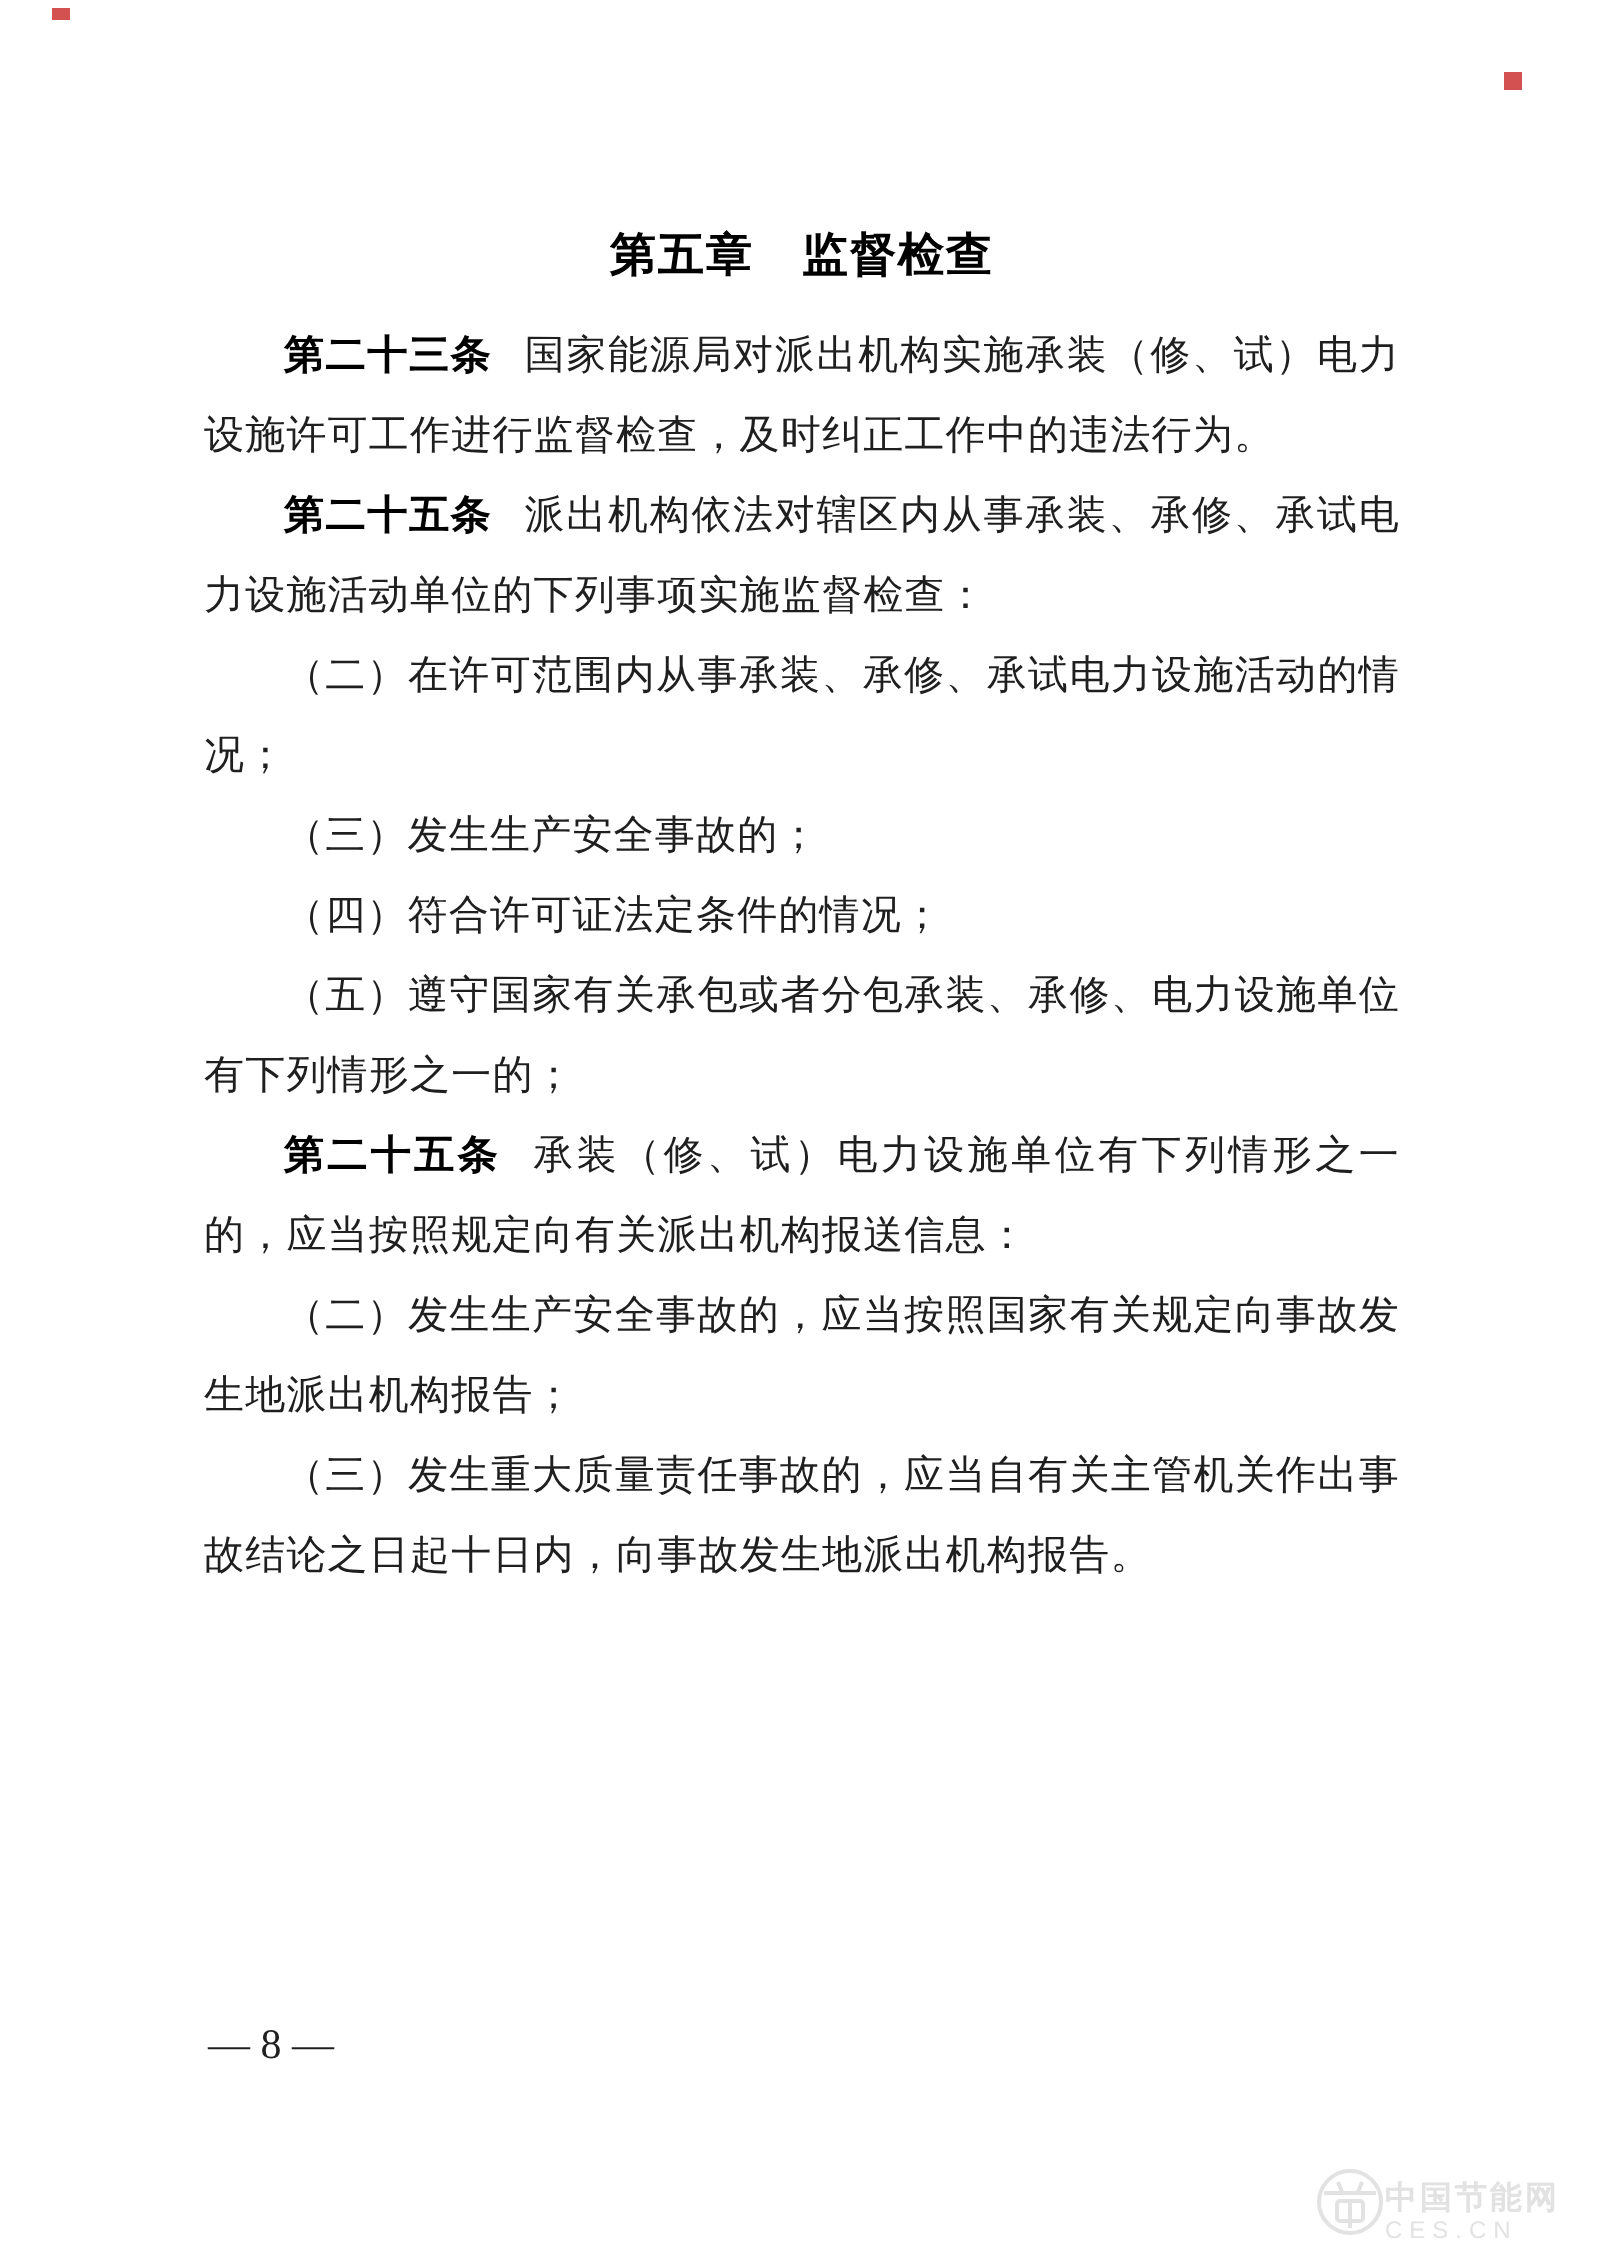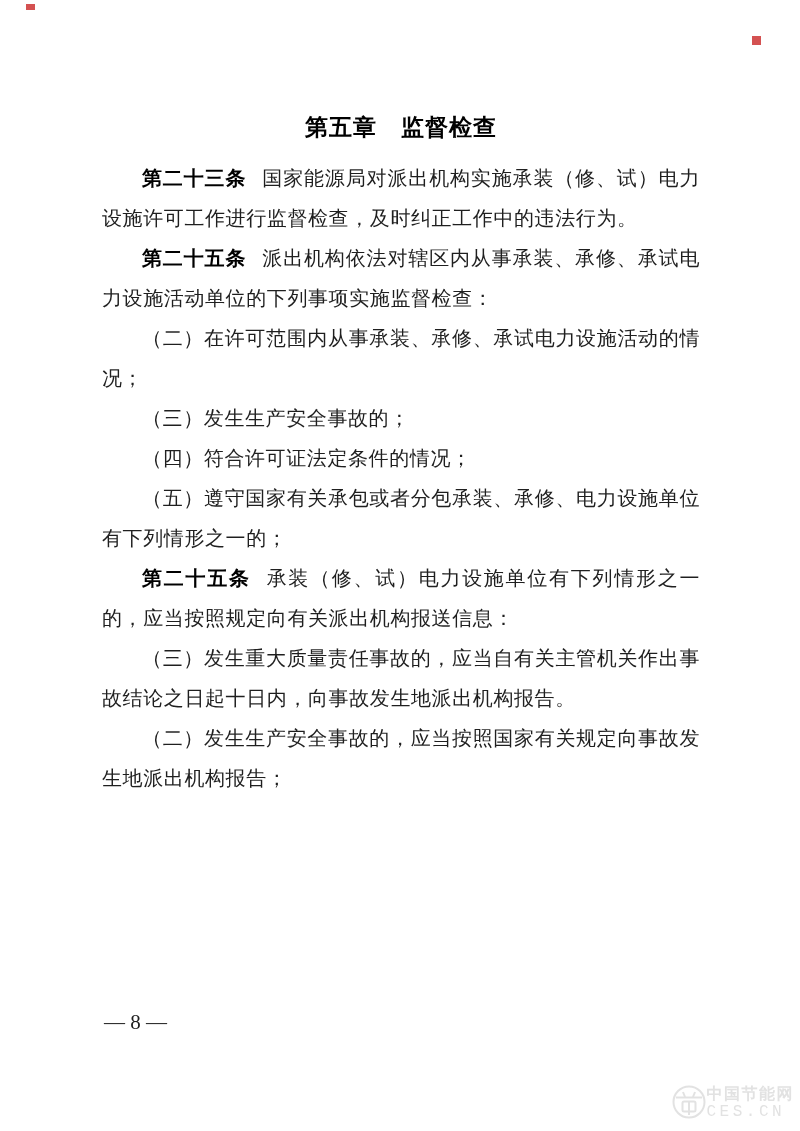--- a/index.html
+++ b/index.html
@@ -49,58 +49,58 @@
   }
   .red-mark{
     position:absolute;
     background:#cc3333;
     opacity:.85;
   }
   .red-mark.tl{left:26px;top:4px;width:9px;height:6px;}
   .red-mark.tr{left:752px;top:36px;width:9px;height:9px;}
   .watermark{
     position:absolute;
-    right:6px;bottom:8px;
+    right:20px;bottom:8px;
     display:flex;
-    align-items:flex-start;
+    align-items:flex-end;
     gap:1px;
     color:#e2e2e2;
     user-select:none;
   }
   .wm-text{line-height:1.15;text-align:left;}
   .wm-name{
     font-size:16px;
     font-weight:bold;
     letter-spacing:1.5px;
     font-family:"Liberation Sans",sans-serif;
   }
   .wm-url{
-    font-size:16px;
+    font-size:12px;
     letter-spacing:3.5px;
-    font-family:Liberation Mono, monospace;
+    font-family:Liberation Sans, sans-serif;
   }
 </style>
 </head>
 <body>
 
 <div class="red-mark tl"></div>
 <div class="red-mark tr"></div>
 
 <div class="page">
   <h1 class="chapter-title">第五章　监督检查</h1>
   <div>
       <p class="para"><b class="lead">第二十三条</b><span>国家能源局对派出机构实施承装（修、试）电力设施许可工作进行监督检查，及时纠正工作中的违法行为。</span></p>
       <p class="para"><b class="lead">第二十五条</b><span>派出机构依法对辖区内从事承装、承修、承试电力设施活动单位的下列事项实施监督检查：</span></p>
       <p class="para"><span>（二）在许可范围内从事承装、承修、承试电力设施活动的情况；</span></p>
       <p class="para"><span>（三）发生生产安全事故的；</span></p>
       <p class="para"><span>（四）符合许可证法定条件的情况；</span></p>
       <p class="para"><span>（五）遵守国家有关承包或者分包承装、承修、电力设施单位有下列情形之一的；</span></p>
       <p class="para"><b class="lead">第二十五条</b><span>承装（修、试）电力设施单位有下列情形之一的，应当按照规定向有关派出机构报送信息：</span></p>
+      <p class="para"><span>（二）发生生产安全事故的，应当按照国家有关规定向事故发生地派出机构报告；</span></p>
       <p class="para"><span>（三）发生重大质量责任事故的，应当自有关主管机关作出事故结论之日起十日内，向事故发生地派出机构报告。</span></p>
-      <p class="para"><span>（二）发生生产安全事故的，应当按照国家有关规定向事故发生地派出机构报告；</span></p>
     </div>
 </div>
 
 <div class="page-number">— 8 —</div>
 
 <div class="watermark">
   <span>
     <svg width="34" height="34" viewBox="0 0 34 34" fill="none">
       <circle cx="17" cy="17" r="15.5" stroke="#e2e2e2" stroke-width="2"></circle>
       <line x1="4" y1="12.5" x2="30" y2="12.5" stroke="#e2e2e2" stroke-width="2"></line>

